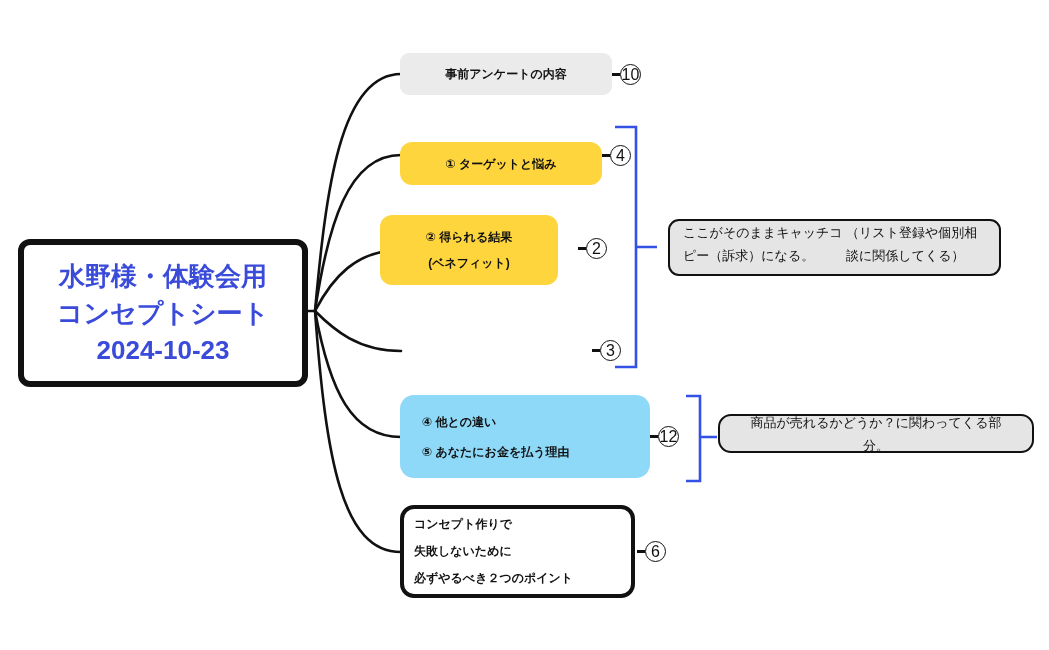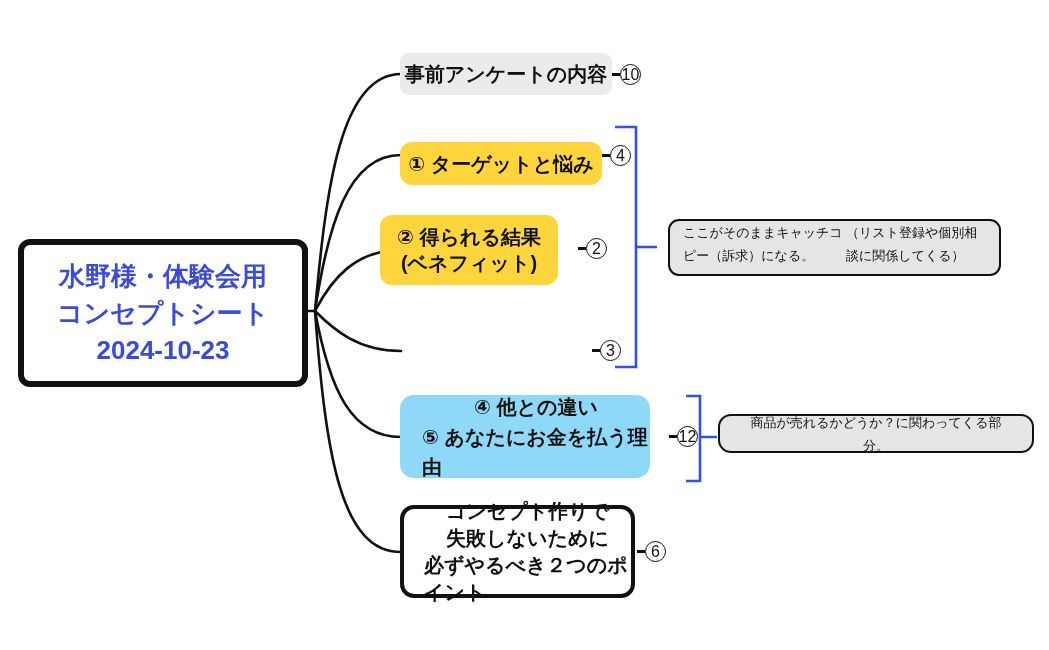--- a/index.html
+++ b/index.html
@@ -13,46 +13,46 @@
   *{margin:0;padding:0;box-sizing:border-box;}
   html,body{background:#ffffff;}
   body{font-family:"Liberation Sans","DejaVu Sans",sans-serif;color:var(--ink);}
   .canvas{position:relative;width:1049px;height:650px;background:#ffffff;overflow:hidden;}
   svg.links{position:absolute;left:0;top:0;z-index:1;}
   svg.links path{fill:none;}
   svg.links path.link{stroke:var(--ink);stroke-width:2.6;stroke-linecap:round;}
   svg.links path.bracket{stroke:var(--bracket-blue);stroke-width:2.6;stroke-linecap:butt;}
 
   .node{position:absolute;z-index:2;display:flex;flex-direction:column;justify-content:center;
-        font-weight:bold;font-size:20px;line-height:26px;color:var(--ink);}
+        font-weight:bold;font-size:12px;line-height:26px;color:var(--ink);}
   .node.centered{align-items:center;text-align:center;}
-  .node.lefted{align-items:center;text-align:left;border-radius:14px;}
+  .node.lefted{align-items:flex-start;text-align:left;border-radius:14px;}
 
   .root-node{left:18px;top:239px;width:290px;height:148px;background:#ffffff;
              border:6px solid var(--ink);border-radius:12px;
              font-size:26px;line-height:37px;color:var(--brand-blue);}
   .n-survey{left:400px;top:53px;width:212px;height:42px;background:var(--node-gray);border-radius:9px;}
   .n-target{left:400px;top:142px;width:202px;height:43px;background:var(--node-yellow);border-radius:12px;}
   .n-benefit{left:380px;top:215px;width:178px;height:70px;background:var(--node-yellow);border-radius:12px;}
   .n-solution{left:400px;top:330px;width:192px;height:42px;background:var(--node-yellow);border-radius:12px;}
   .n-difference{left:400px;top:395px;width:250px;height:83px;background:var(--node-sky);border-radius:14px;
                 padding-left:22px;line-height:30px;}
   .n-points{left:400px;top:505px;width:235px;height:93px;background:#ffffff;
-            border:4px solid var(--ink);border-radius:18px;padding-left:20px;line-height:27px;}
+            border:4px solid var(--ink);border-radius:18px;padding-left:10px;line-height:27px;}
 
   .badge-wrap{position:absolute;z-index:3;display:flex;align-items:center;height:21px;}
   .badge-dash{width:8px;height:2.4px;background:var(--ink);}
   .badge-circle{width:21px;height:21px;border:1.6px solid var(--ink);border-radius:50%;background:#ffffff;
                 display:flex;align-items:center;justify-content:center;
                 font-size:16px;font-weight:normal;color:var(--ink);}
   .bw-survey{left:612px;top:64px;}
   .bw-target{left:602px;top:145px;}
   .bw-benefit{left:578px;top:238px;}
   .bw-solution{left:592px;top:340px;}
-  .bw-difference{left:650px;top:426px;padding-left:19px;}
+  .bw-difference{left:650px;top:426px;}
   .bw-points{left:637px;top:541px;}
 
   .note{position:absolute;z-index:2;background:#e5e5e5;border:2.4px solid var(--ink);
         display:flex;justify-content:center;
         font-size:13px;line-height:23px;color:var(--ink);}
   .note-catchcopy{left:668px;top:219px;width:333px;height:57px;border-radius:11px;padding:0 13px;text-align:left;}
   .note-sales{left:718px;top:414px;width:316px;height:39px;border-radius:13px;padding:0 19px;align-items:center;text-align:center;}
 </style>
 </head>
 <body>

